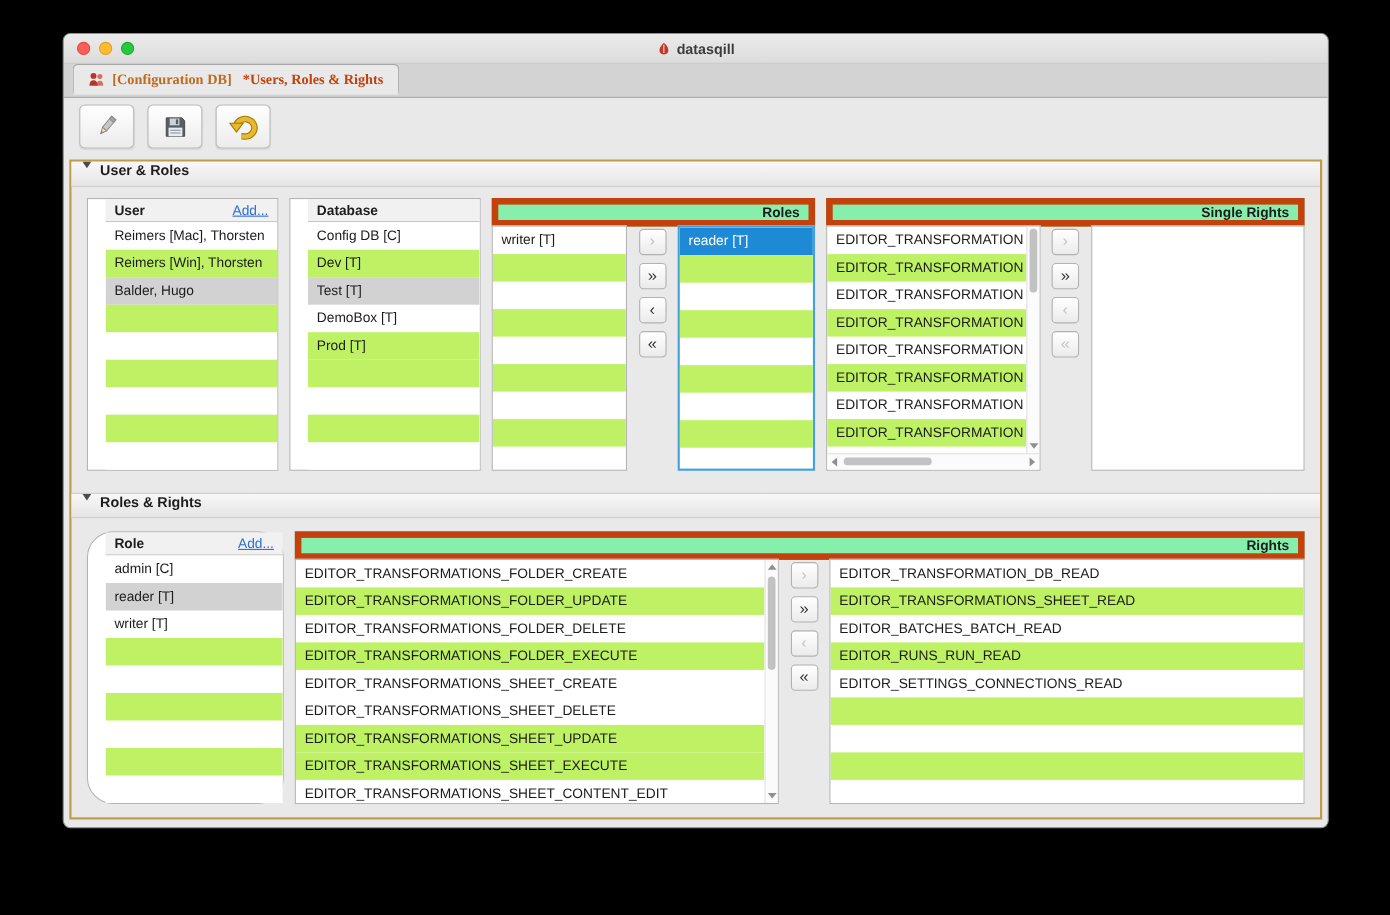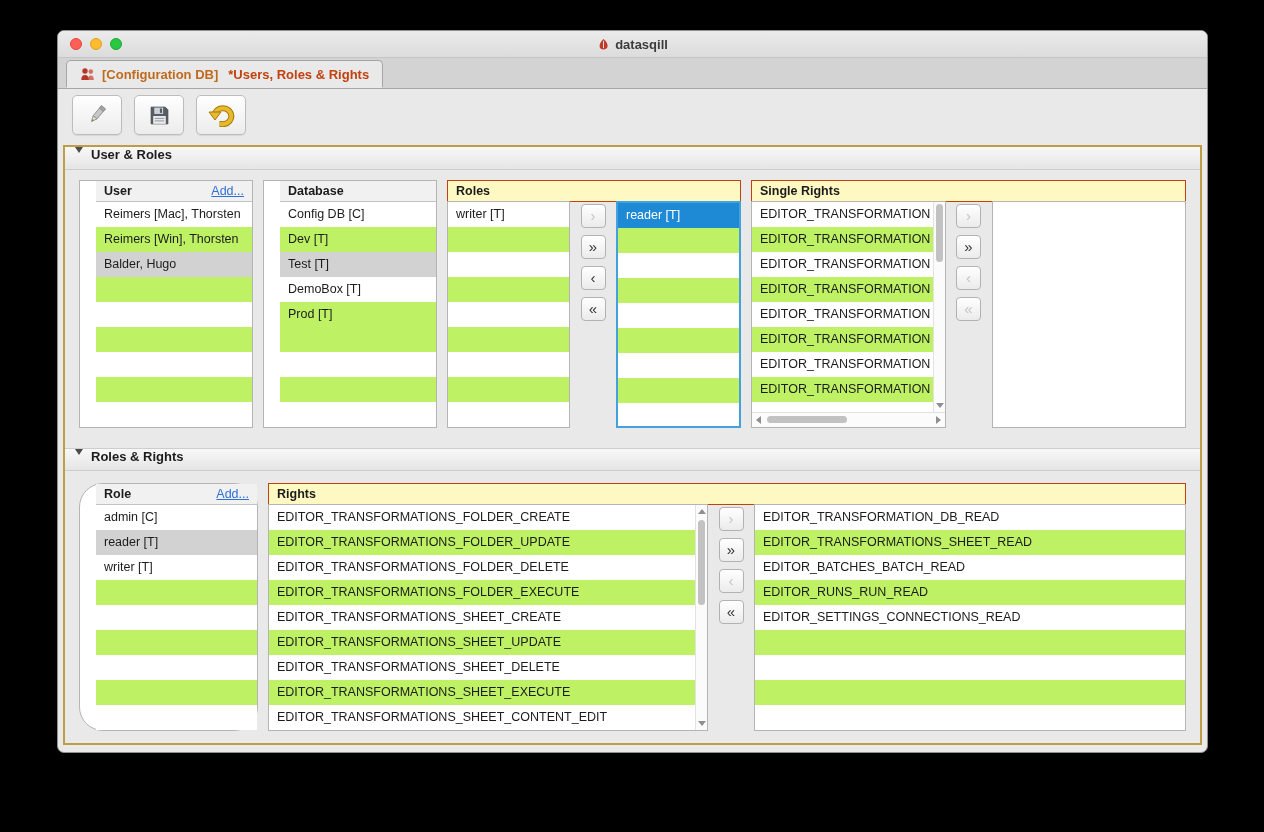--- a/index.html
+++ b/index.html
@@ -16,21 +16,21 @@
               display:flex; align-items:center; justify-content:center; }
   .traffic { position:absolute; left:12px; top:0; height:100%; display:flex; align-items:center; gap:8px; }
   .tl { width:12px; height:12px; border-radius:50%; }
   .tl.red    { background:#ff5f57; border:1px solid #e2463d; }
   .tl.yellow { background:#febc2e; border:1px solid #dfa023; }
   .tl.green  { background:#28c840; border:1px solid #1eaa32; }
   .title-wrap { display:flex; align-items:center; gap:5px; font-size:13px; font-weight:bold; color:#3c3c3c; }
 
   
   .tabstrip { height:31px; flex:0 0 31px; background:#d3d3d3; border-bottom:1px solid #a6a6a6;
-              display:flex; align-items:center; padding-left:8px; }
+              display:flex; align-items:flex-start; padding-left:8px;font-family:Liberation Serif, serif; }
   .tab { height:27px; margin-bottom:-1px; background:#e9e9e9; border:1px solid #a6a6a6; border-bottom:none;
          border-radius:5px 5px 0 0; display:flex; align-items:center; gap:6px; padding:0 13px;
          font-size:13px; position:relative; z-index:2; }
   .tab::after { content:""; position:absolute; left:0; right:0; bottom:-1px; height:2px; background:#e9e9e9; }
   .tab-prefix { color:#c06a1d; font-weight:bold; }
   .tab-suffix { color:#c2410c; font-weight:bold; margin-left:4px; }
 
   
   .toolbar { height:52px; flex:0 0 52px; display:flex; align-items:center; gap:12px; padding-left:14px; background:#e9e9e9; }
   .tbtn { width:50px; height:40px; border:1px solid #bcbcbc; border-radius:5px;
@@ -65,22 +65,22 @@
           white-space:nowrap; overflow:hidden; }
   .lrow.alt { background:#bef264; }
   .lrow.sel-gray { background:#d2d2d2; }
   .lrow.sel-blue { background:#1e8ad6; color:#fff; }
 
   
   .dual { display:flex; flex-direction:column; height:248px; }
   .dual.roles { width:294px; }
   .dual.singles { flex:1; }
   .dual.rights { flex:1; }
-  .dual-head { flex:0 0 22px; border:1px solid #c2410c; background:#fef9c3;
-               display:flex; align-items:center; padding:0 8px; font-size:12.5px; font-weight:bold; color:#1c1c1c; }
+  .dual-head { flex:0 0 22px; border:6px solid #c2410c; background:#86efac;
+               display:flex; align-items:center; padding:0 8px; font-size:12.5px; font-weight:bold; color:#1c1c1c;justify-content:flex-end; }
   .dual-body { flex:1; display:flex; margin-top:-1px; min-height:0; }
   .lbox { flex:1; border:1px solid #b4b4b4; background:#fff; overflow:hidden; position:relative; min-width:0; }
   .lbox.focus { border:2px solid #45a1dc; }
   .dual.rights .lbox.left { flex:0 0 440px; }
   .btncol { flex:0 0 46px; display:flex; flex-direction:column; align-items:center; gap:7px; padding-top:3px; }
   .xferbtn { width:25px; height:24px; border:1px solid #b2b2b2; border-radius:4px;
              background:linear-gradient(#ffffff,#ebebeb); box-shadow:inset 0 1px 0 rgba(255,255,255,.8);
              font-size:15px; color:#333; display:flex; align-items:center; justify-content:center; line-height:1; padding-bottom:2px; }
   .xferbtn.disabled { color:#c4c4c4; }
 
@@ -317,22 +317,22 @@
             <span>Rights</span>
           </div>
           <div class="dual-body">
             <div class="lbox left">
               <div style="margin-right:12px;">
                   <div class="lrow">EDITOR_TRANSFORMATIONS_FOLDER_CREATE</div>
                   <div class="lrow alt">EDITOR_TRANSFORMATIONS_FOLDER_UPDATE</div>
                   <div class="lrow">EDITOR_TRANSFORMATIONS_FOLDER_DELETE</div>
                   <div class="lrow alt">EDITOR_TRANSFORMATIONS_FOLDER_EXECUTE</div>
                   <div class="lrow">EDITOR_TRANSFORMATIONS_SHEET_CREATE</div>
+                  <div class="lrow">EDITOR_TRANSFORMATIONS_SHEET_DELETE</div>
                   <div class="lrow alt">EDITOR_TRANSFORMATIONS_SHEET_UPDATE</div>
-                  <div class="lrow">EDITOR_TRANSFORMATIONS_SHEET_DELETE</div>
                   <div class="lrow alt">EDITOR_TRANSFORMATIONS_SHEET_EXECUTE</div>
                   <div class="lrow">EDITOR_TRANSFORMATIONS_SHEET_CONTENT_EDIT</div>
                 </div>
               <div class="vbar full">
                 <span class="sb-arrow arr-up"></span>
                 <div class="vthumb" style="top:15px;height:85px;"></div>
                 <span class="sb-arrow arr-down"></span>
               </div>
             </div>
             <div class="btncol">

